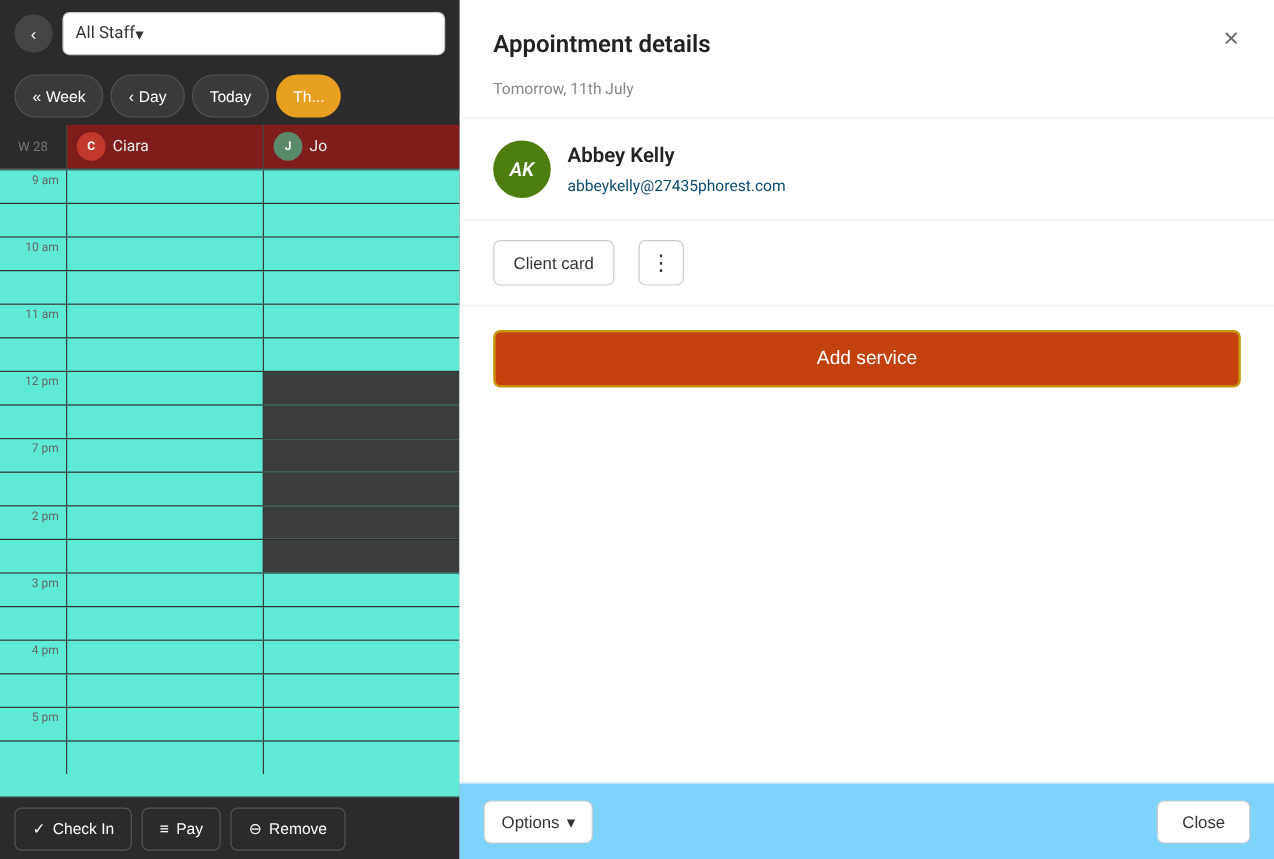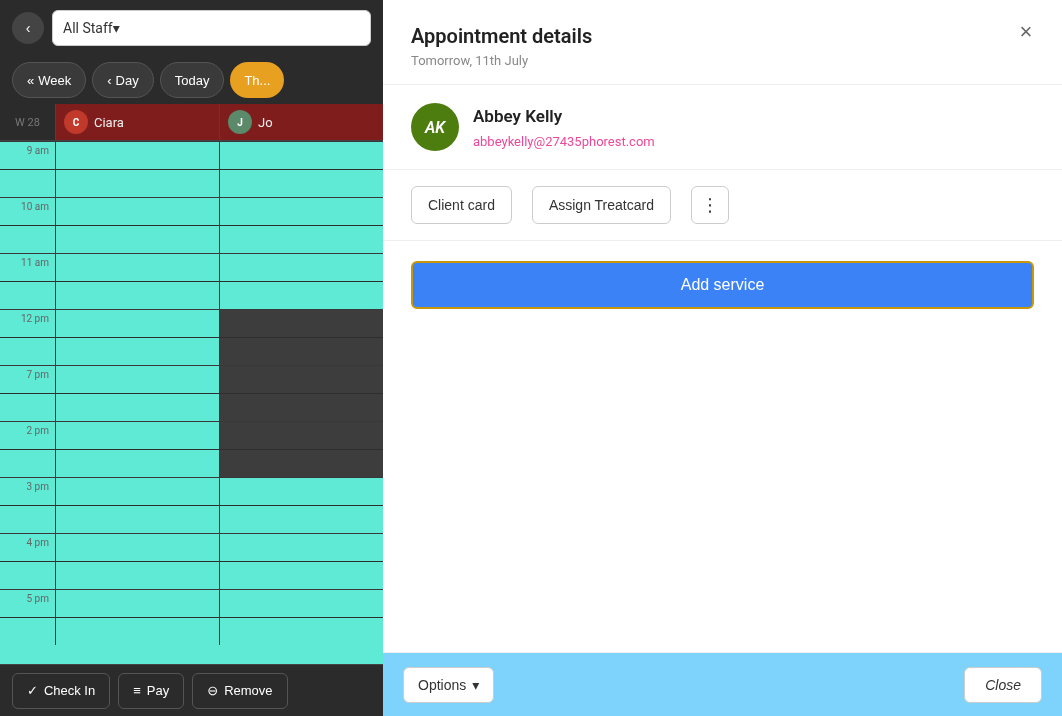--- a/index.html
+++ b/index.html
@@ -252,21 +252,21 @@
 
     .modal-title {
       font-size: 20px;
       font-weight: 600;
       color: #222;
     }
 
     .modal-subtitle {
       font-size: 13px;
       color: #888;
-      margin-top: 5px;
+      margin-top: 19px;
     }
 
     .close-btn {
       position: absolute;
       top: 16px;
       right: 20px;
       width: 32px;
       height: 32px;
       background: transparent;
       border: none;
@@ -302,21 +302,21 @@
     }
 
     .client-name {
       font-size: 17px;
       font-weight: 600;
       color: #222;
     }
 
     .client-email {
       font-size: 13px;
-      color: #ec4899;
+      color: #0c4a6e;
       margin-top: 8px;
     }
 
     .action-buttons {
       display: flex;
       gap: 20px;
       padding: 16px 28px;
       border-bottom: 1px solid #eee;
       flex-wrap: wrap;
     }
@@ -352,21 +352,21 @@
       flex: 1;
       padding: 20px 28px;
       background: #fff;
     }
 
     .add-service-btn {
       width: 100%;
       height: 48px;
       border-radius: 6px;
       border: 2px solid #c8960a;
-      background: #3b82f6;
+      background: #c2410c;
       color: #fff;
       font-size: 16px;
       font-weight: 500;
       cursor: pointer;
       display: flex;
       align-items: center;
       justify-content: center;
     }
 
     .modal-footer {
@@ -395,21 +395,20 @@
 
     .close-modal-btn {
       height: 36px;
       border-radius: 6px;
       border: 1px solid #ccc;
       background: #fff;
       color: #333;
       font-size: 14px;
       cursor: pointer;
       padding: 0 20px;
-      font-style: italic;
     }
   </style>
 </head>
 <body>
 
 <div class="calendar-panel">
 
   <div class="calendar-header">
     <button class="back-btn">‹</button>
     <div class="staff-dropdown">
@@ -577,21 +576,20 @@
       <span>AK</span>
     </div>
     <div>
       <div class="client-name">Abbey Kelly</div>
       <div class="client-email">abbeykelly@27435phorest.com</div>
     </div>
   </div>
 
   <div class="action-buttons">
     <button class="action-btn">Client card</button>
-    <button class="action-btn">Assign Treatcard</button>
     <button class="more-btn">
       <span>⋮</span>
     </button>
   </div>
 
   <div class="modal-body">
     <button class="add-service-btn">Add service</button>
   </div>
 
   <div class="modal-footer">

